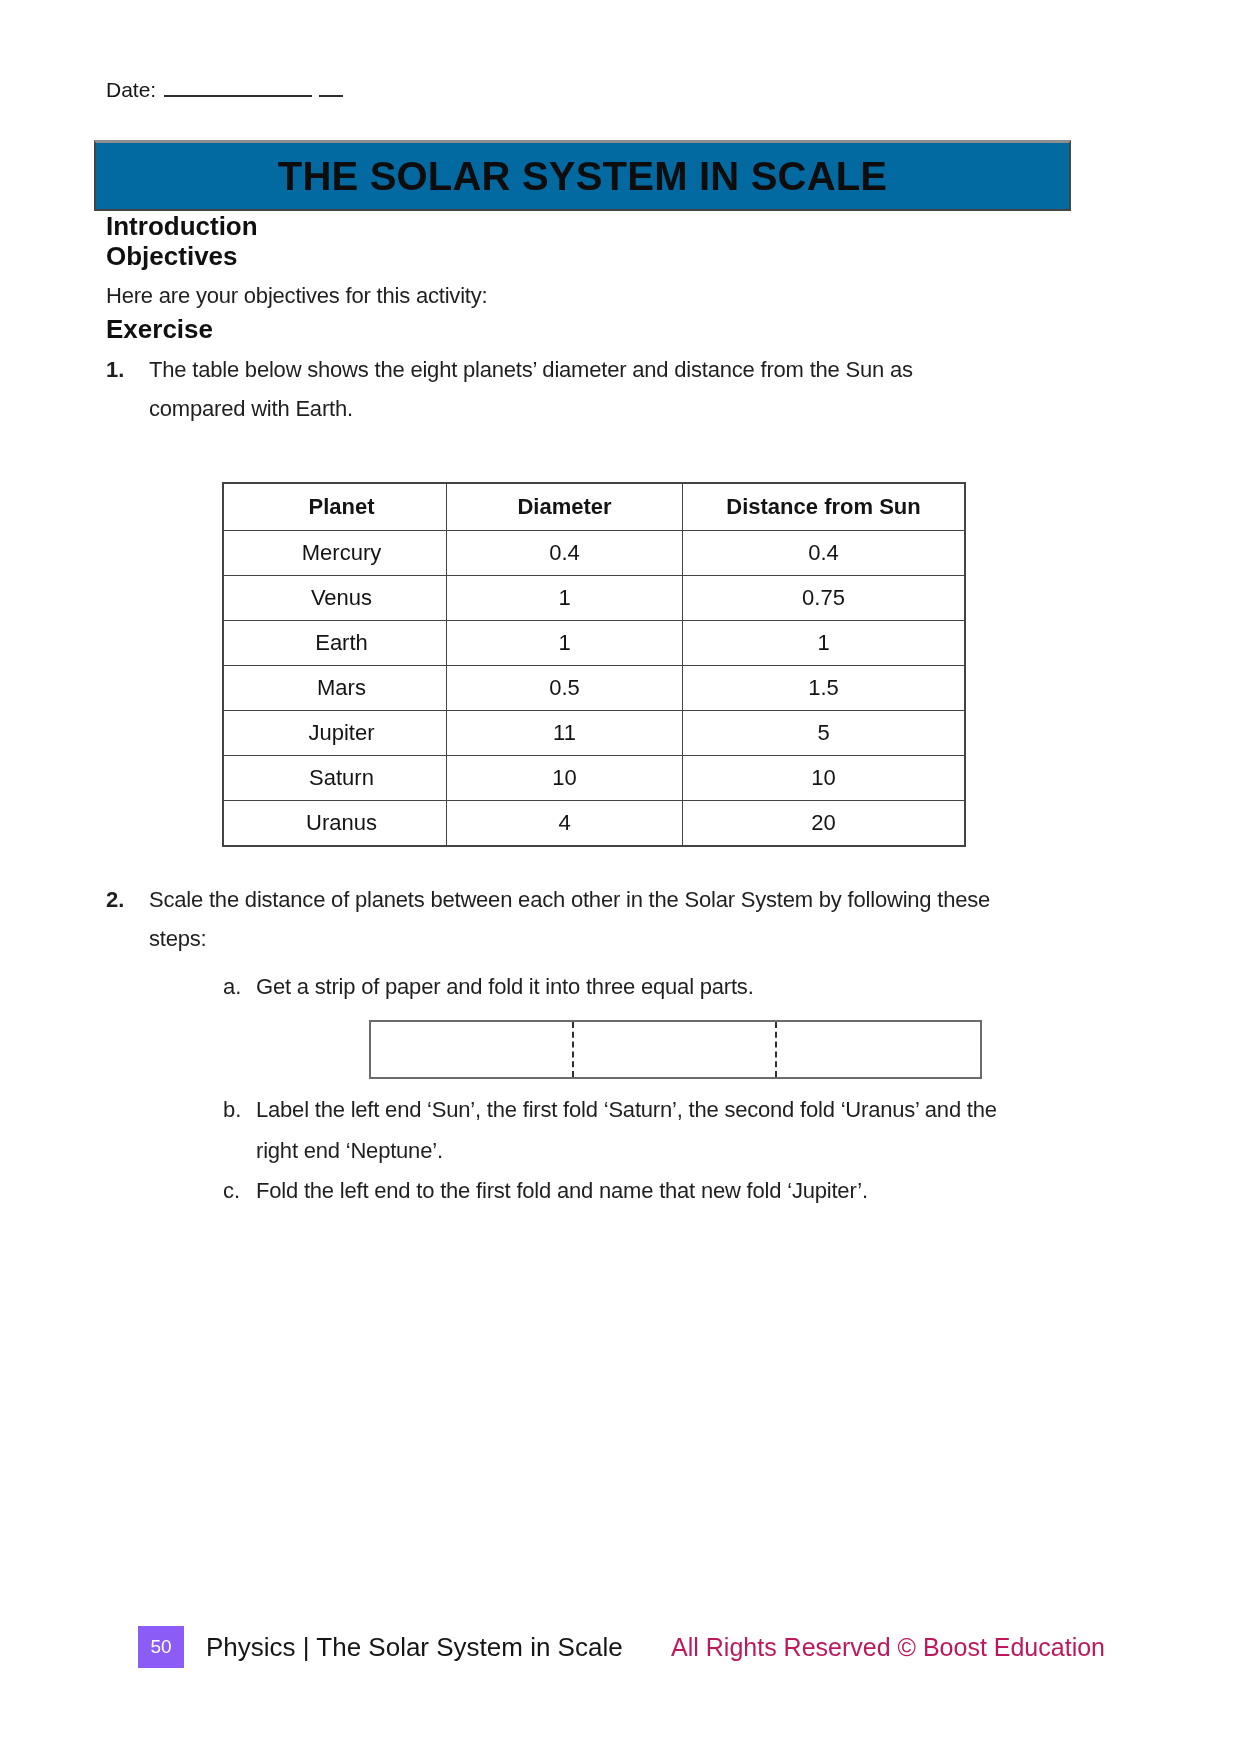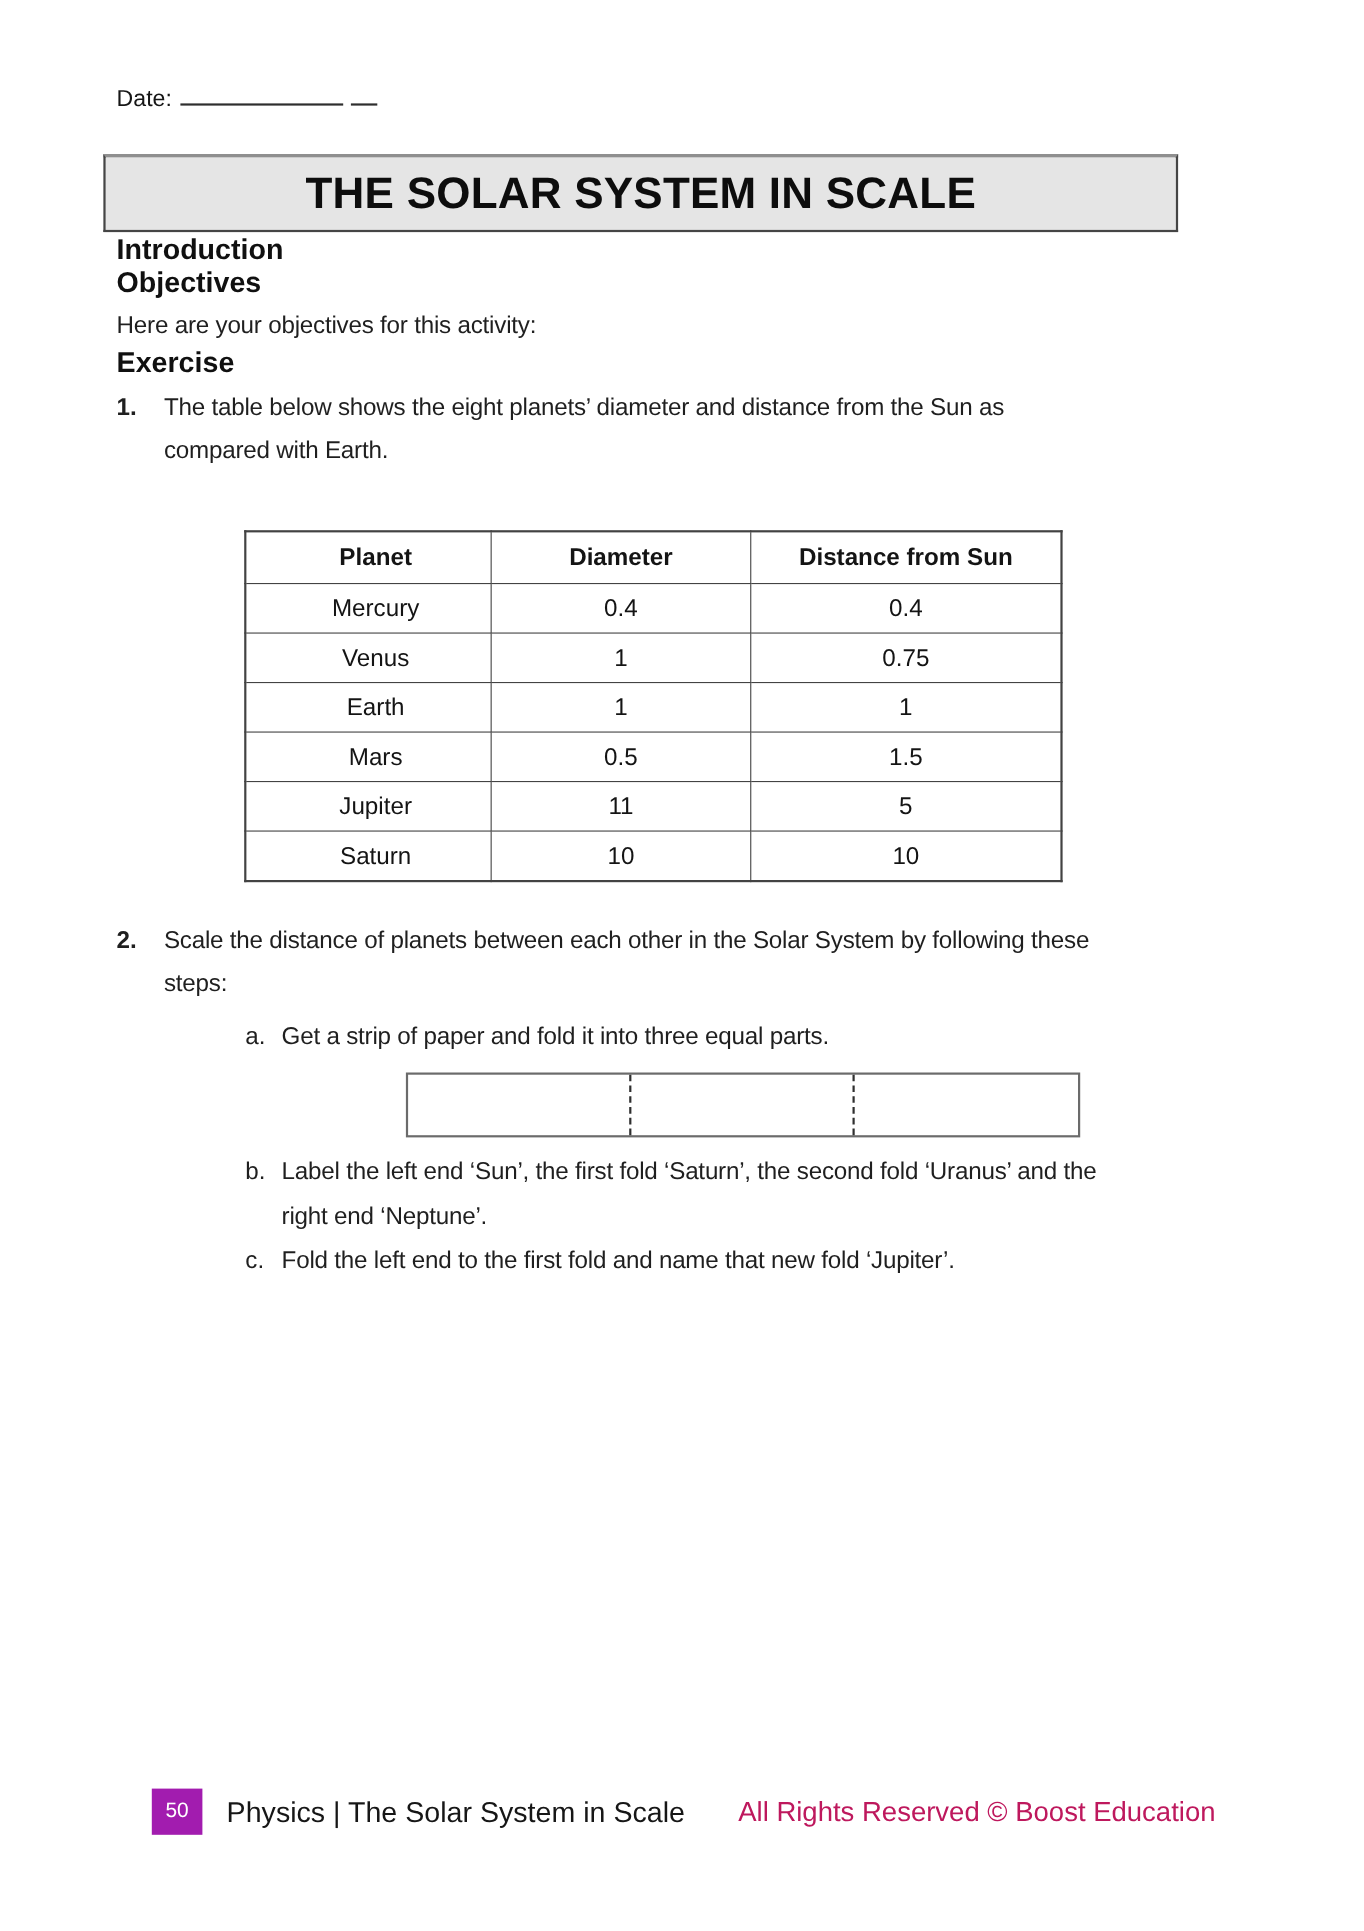--- a/index.html
+++ b/index.html
@@ -13,21 +13,21 @@
   
   .date-line { font-size:21px; color:#161616; height:26px; }
   .blank { display:inline-block; border-bottom:2px solid #2e2e2e; height:16px; }
   .blank-long { width:148px; margin-left:8px; }
   .blank-short { width:24px; margin-left:7px; }
 
   
   .title-box {
     margin:36px 0 0 -12px; width:977px; height:71px; box-sizing:border-box;
     border:2px solid #454545; border-top:3px solid #8f8f8f;
-    display:flex; align-items:center; justify-content:center; background:#e5e5e5;
+    display:flex; align-items:center; justify-content:center; background:#0369a1;
   }
   .doc-title { font-size:40px; font-weight:600; color:#0d0d0d; letter-spacing:.2px; }
 
   h2.section { font-size:26px; line-height:30px; font-weight:700; color:#101010; margin:0; }
   .mt-intro { margin-top:44px; }
   .mt-obj   { margin-top:39px; }
   .mt-ex    { margin-top:49px; }
 
   .para { font-size:22px; line-height:36.5px; margin:13px 0 0; letter-spacing:-0.2px; }
   .intro-para { width:912px; }
@@ -60,21 +60,21 @@
   .step-b .stext { line-height:41px; }
 
   .strip { position:relative; margin:13px 0 0 146px; width:609px; height:55px;
            border:2px solid #6b6b6b; background:#fff; }
   .fold { position:absolute; top:0; bottom:0; width:0; border-left:2px dashed #2f2f2f; }
   .fold-1 { left:201px; }
   .fold-2 { left:404px; }
 
   .footer { position:absolute; left:138px; top:1626px; width:967px;
             display:flex; align-items:center; }
-  .pagebox { width:46px; height:42px; background:#a21caf; color:#ffffff; font-size:19px;
+  .pagebox { width:46px; height:42px; background:#8b5cf6; color:#ffffff; font-size:19px;
              display:flex; align-items:center; justify-content:center; flex:none; }
   .footer-left { margin-left:22px; font-size:26px; color:#161616; }
   .footer-right { margin-left:auto; font-size:25px; color:#be185d; }
 </style>
 </head>
 <body>
 
 <div class="content">
 
   <div class="date-line">
@@ -129,20 +129,25 @@
       <tr>
         <td class="left">Jupiter</td>
         <td>11</td>
         <td>5</td>
       </tr>
       <tr>
         <td class="left">Saturn</td>
         <td>10</td>
         <td>10</td>
       </tr>
+      <tr>
+        <td class="left">Uranus</td>
+        <td>4</td>
+        <td>20</td>
+      </tr>
     </tbody>
   </table>
 
   <div class="numbered item2">
     <span class="num">2.</span>
     <div class="itext">Scale the distance of planets between each other in the Solar System by following these steps:</div>
   </div>
 
   <div class="steps">
     <div class="step step-a">

